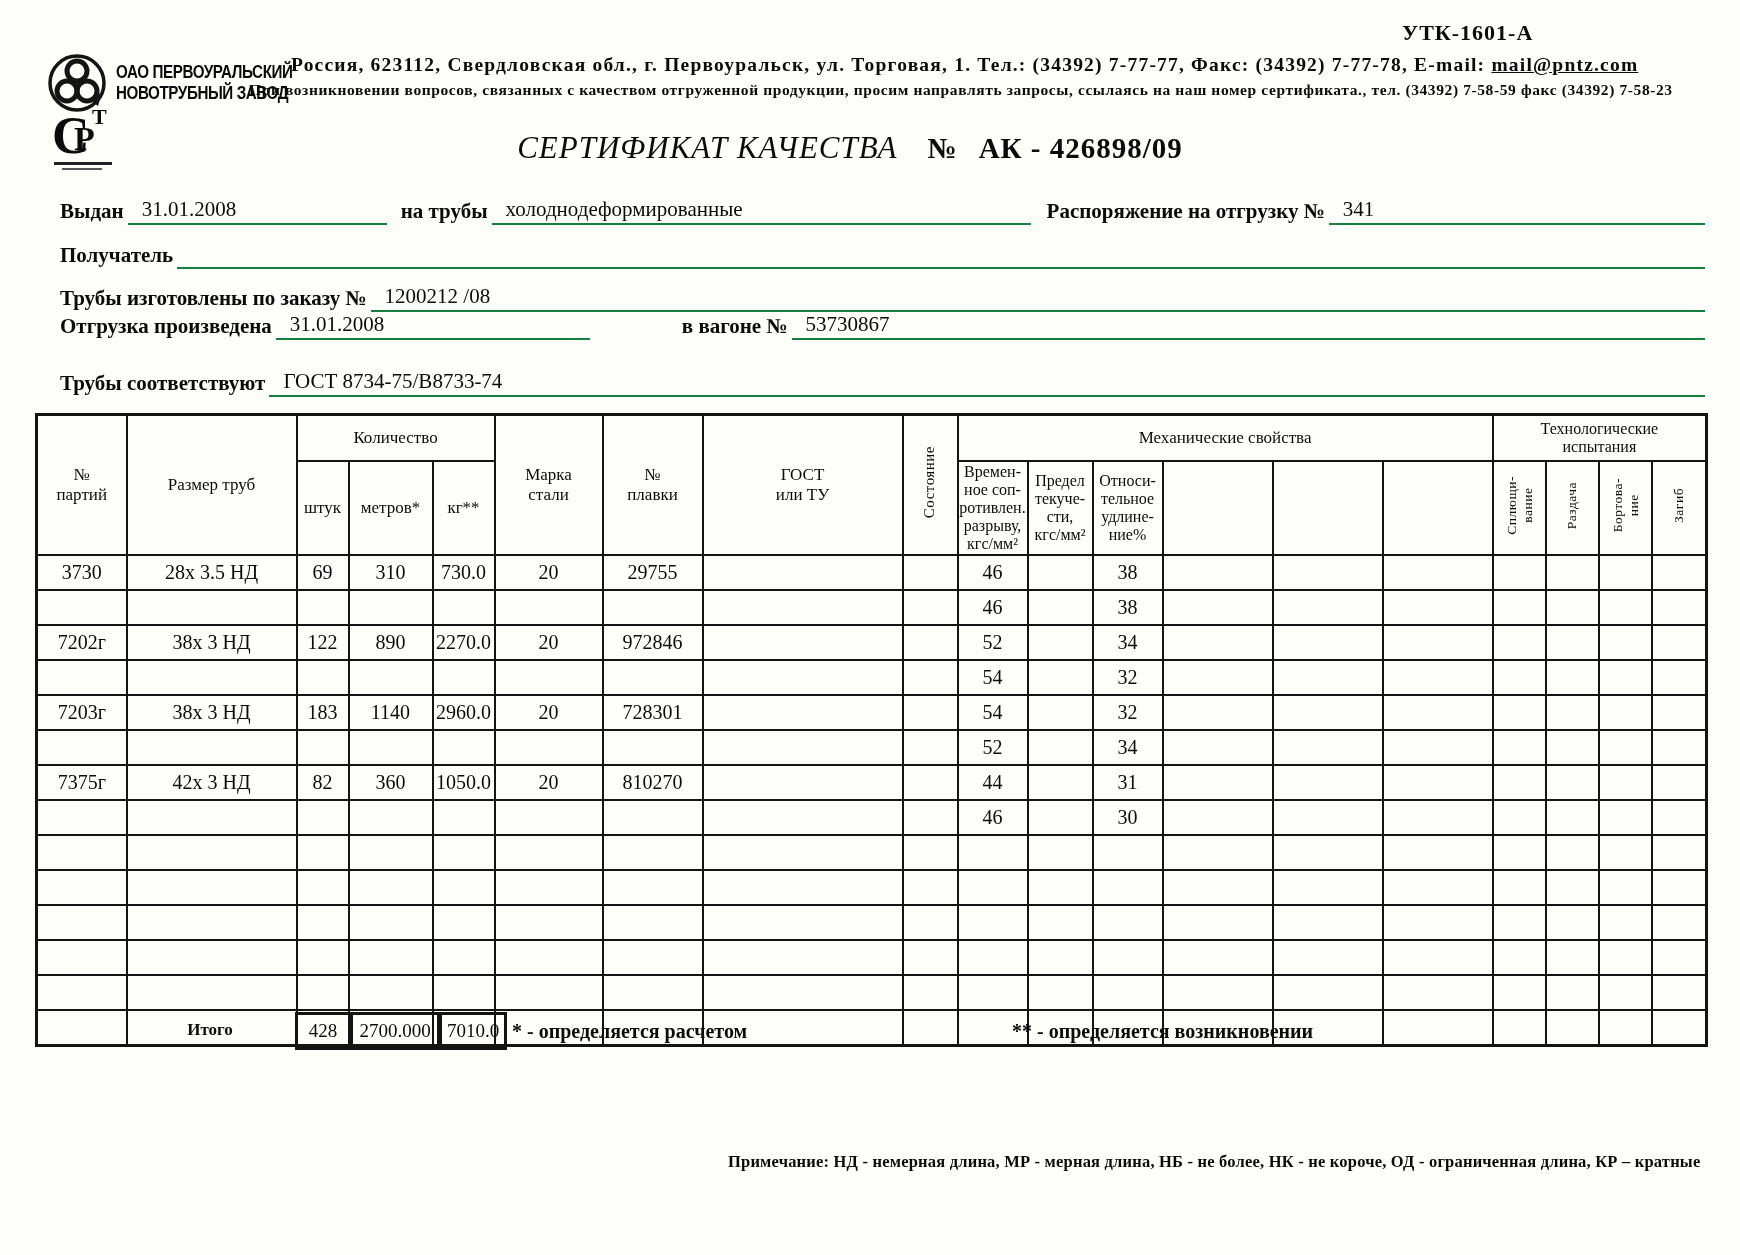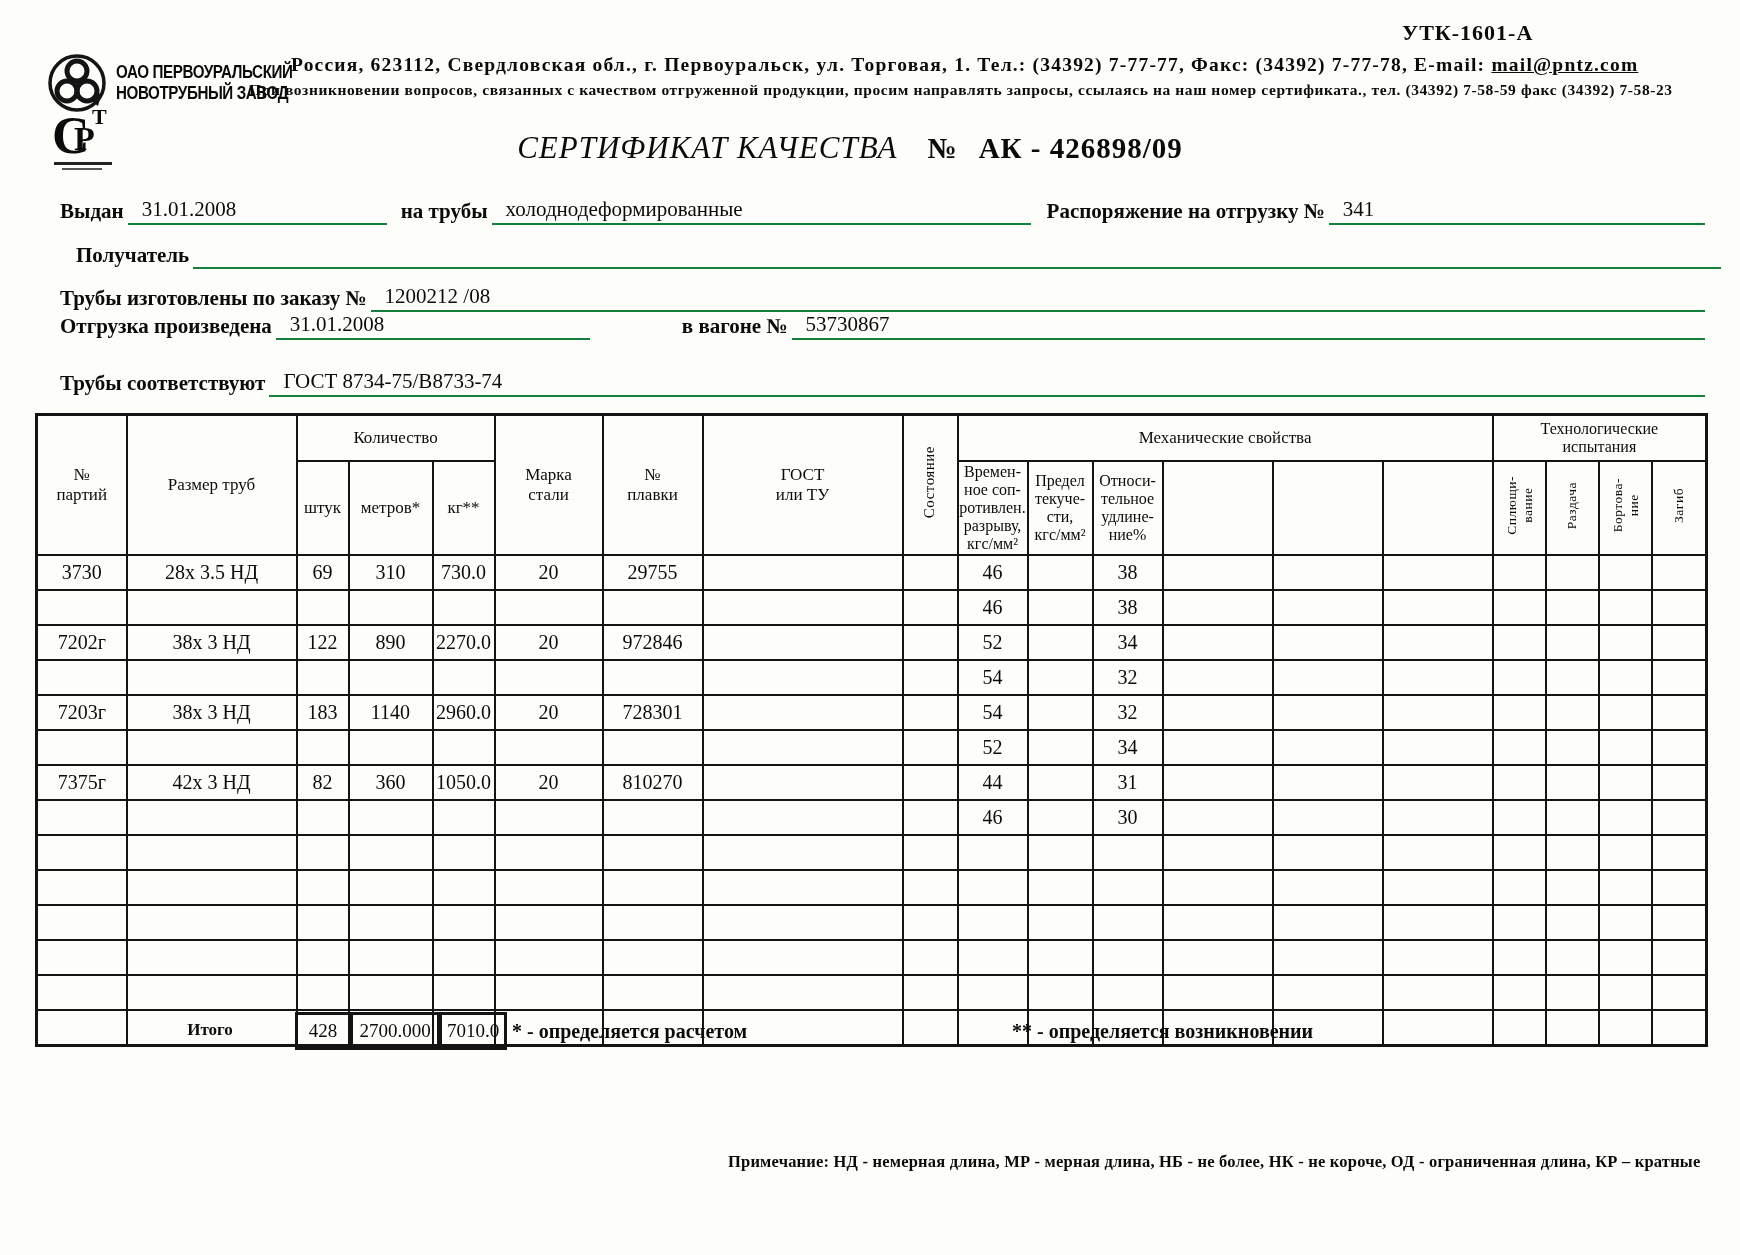--- a/index.html
+++ b/index.html
@@ -101,21 +101,21 @@
 
   <div class="abs frow" style="top:193px;">
     <span class="lbl">Выдан</span>
     <span class="fill" style="width:245px;">31.01.2008</span>
     <span class="lbl" style="padding-left:14px;">на трубы</span>
     <span class="fill" style="width:525px;">холоднодеформированные</span>
     <span class="lbl" style="padding-left:16px;">Распоряжение на отгрузку №</span>
     <span class="fill grow">341</span>
   </div>
 
-  <div class="abs frow" style="top:237px;margin-left:16px;">
+  <div class="abs frow" style="top:237px;">
     <span class="lbl">Получатель</span>
     <span class="fill grow"></span>
   </div>
 
   <div class="abs frow" style="top:280px;">
     <span class="lbl">Трубы изготовлены по заказу №</span>
     <span class="fill grow">1200212   /08</span>
   </div>
 
   <div class="abs frow" style="top:308px;">

